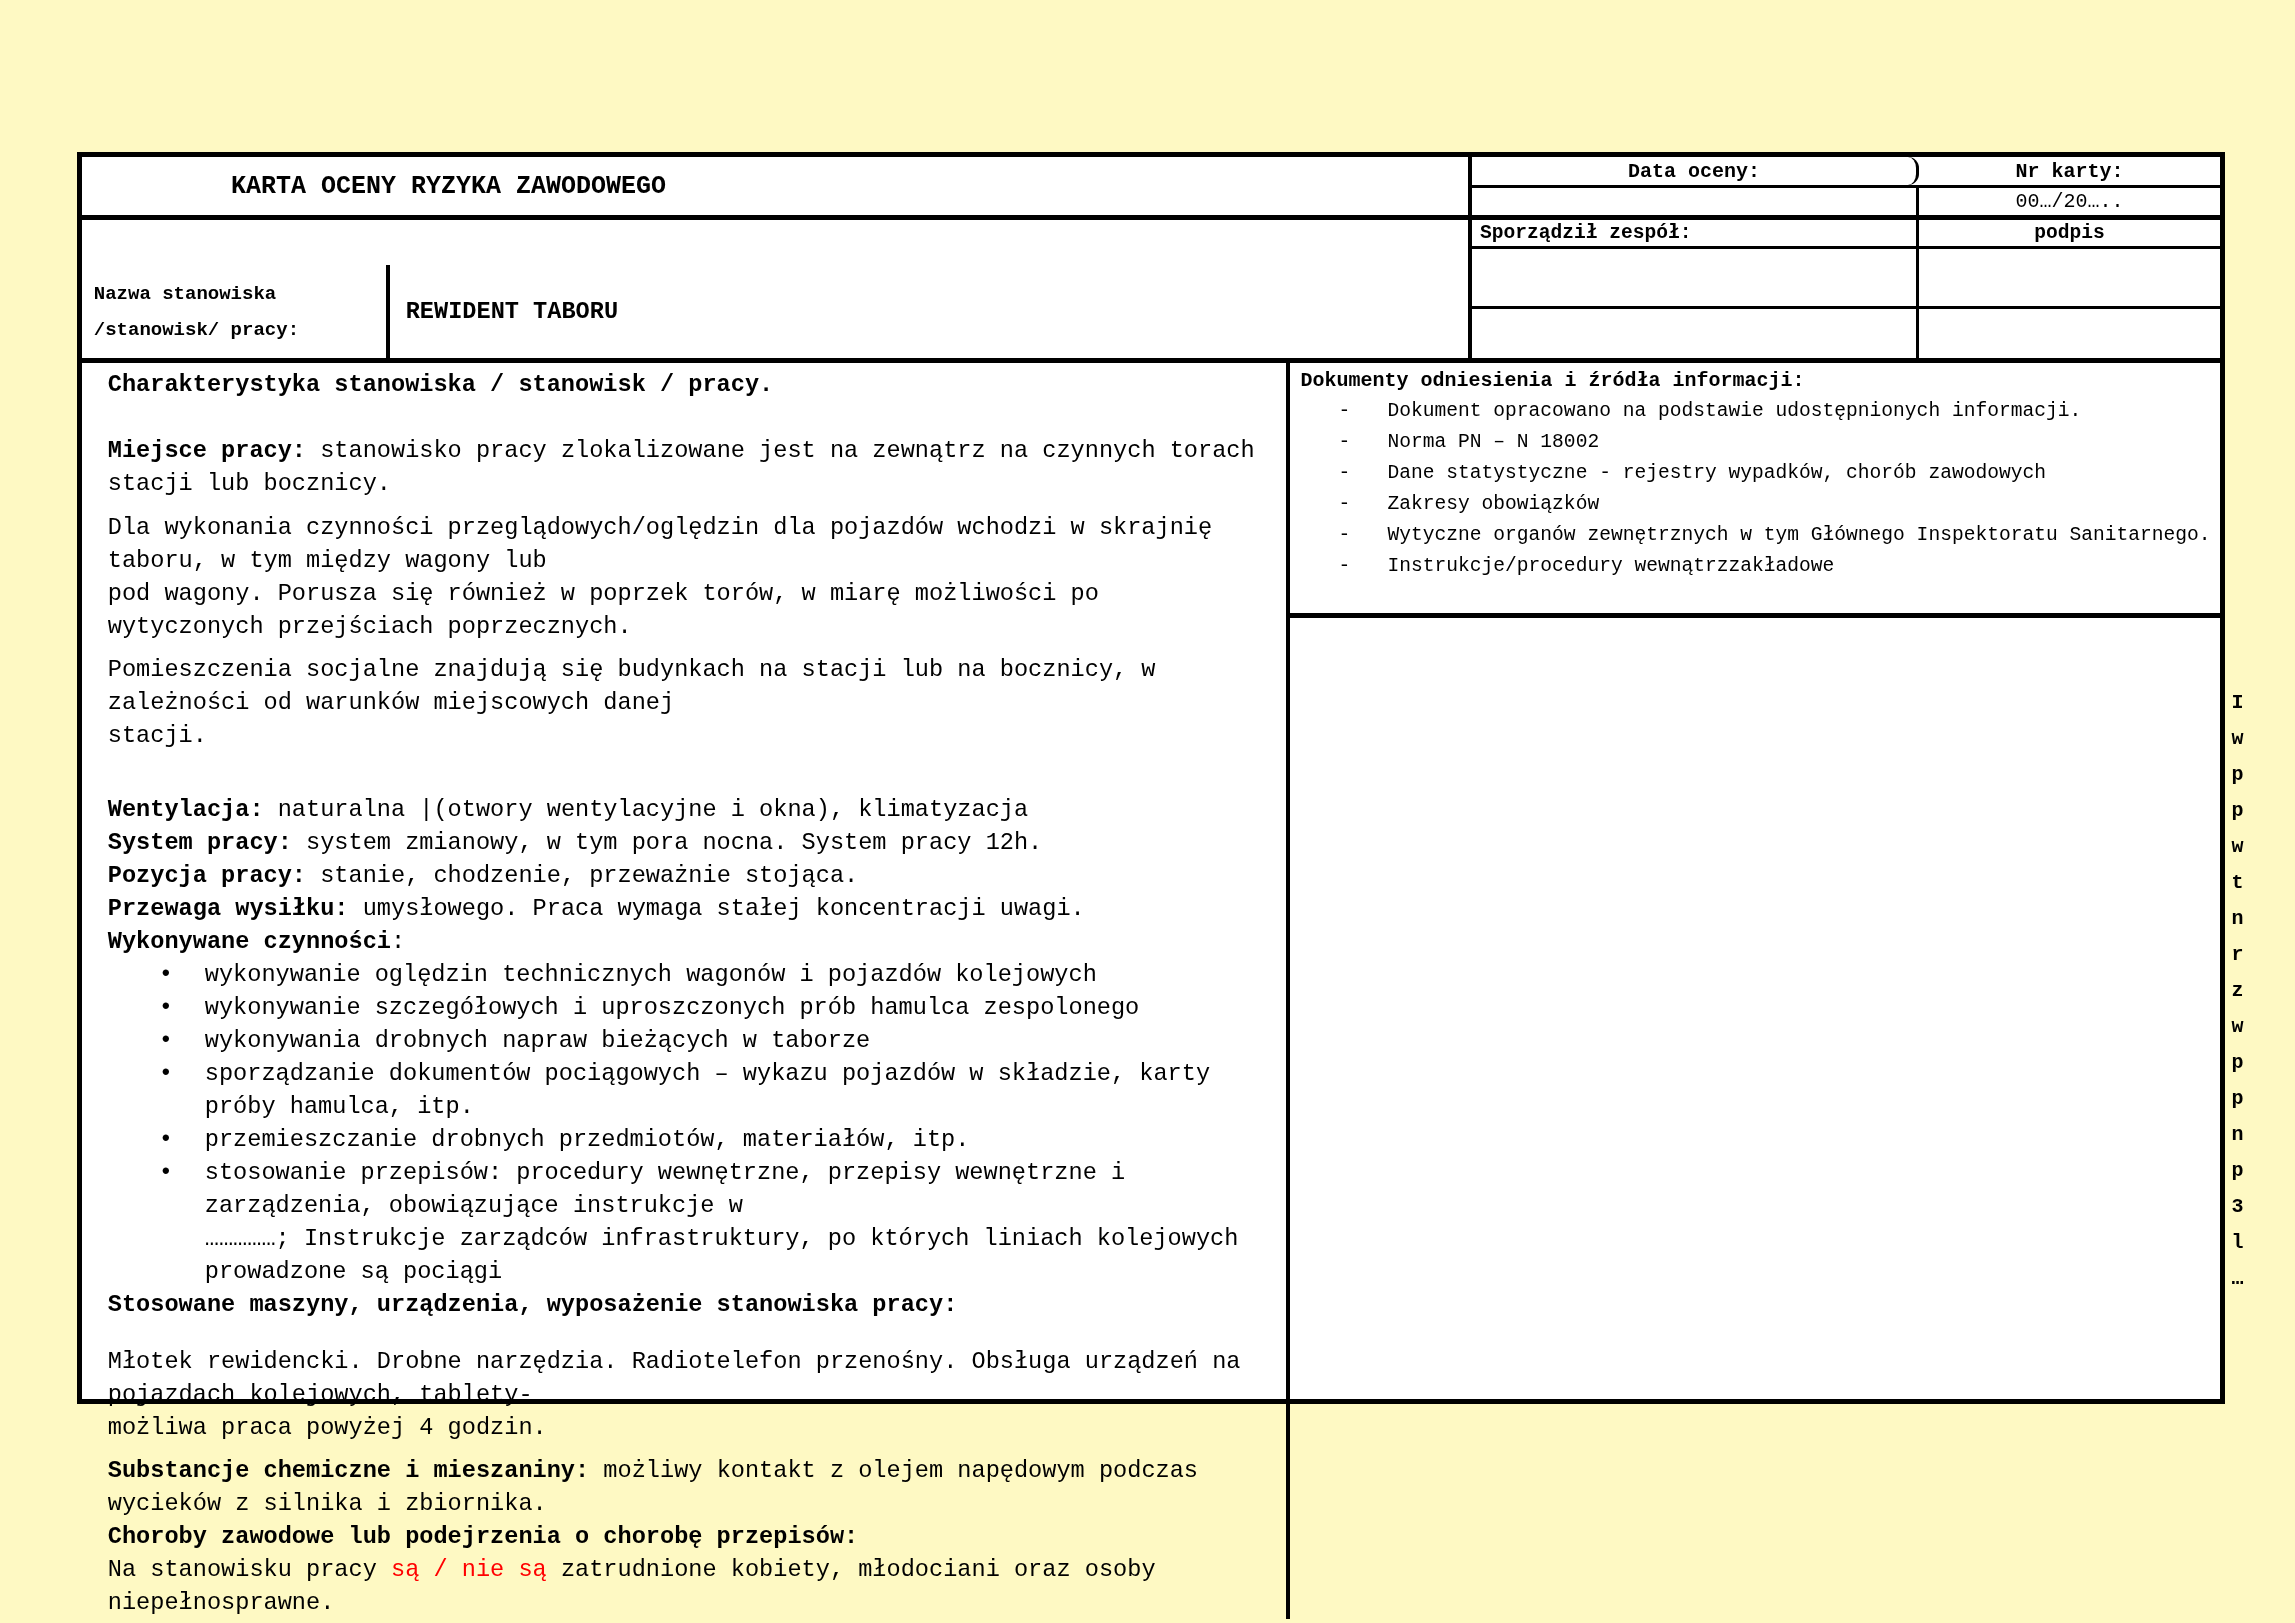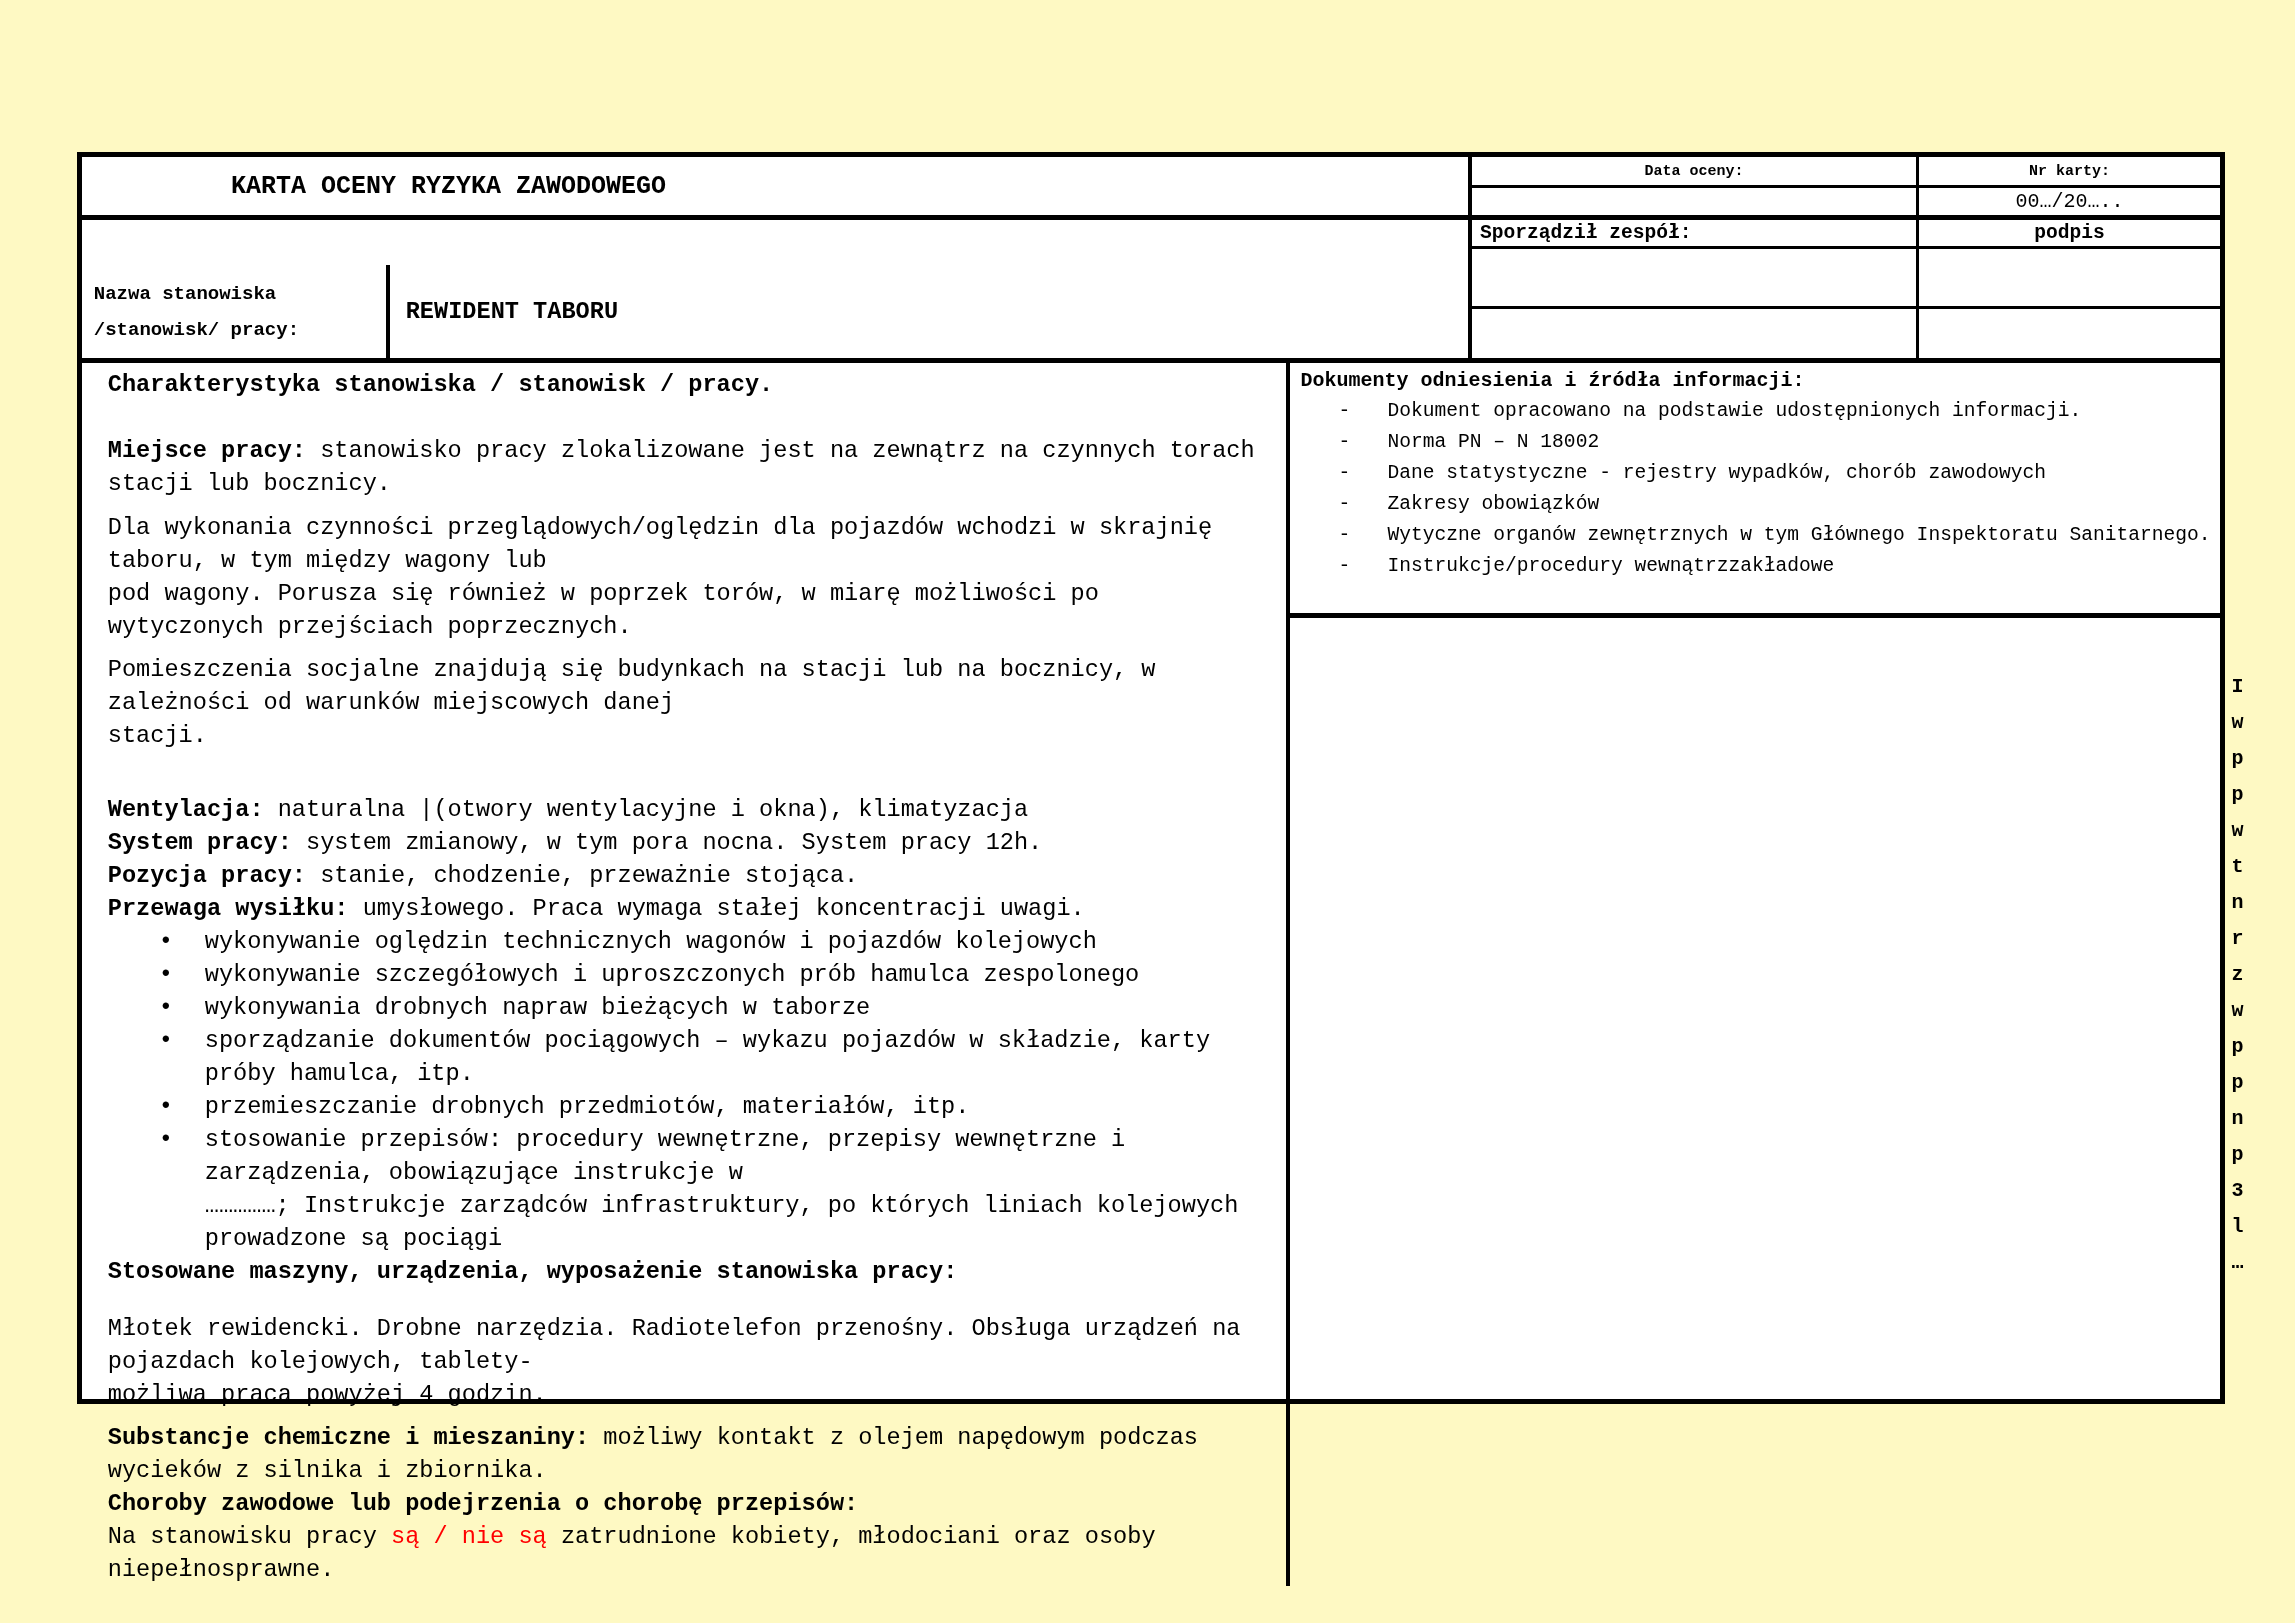--- a/index.html
+++ b/index.html
@@ -58,21 +58,21 @@
   .hrow { display: flex; flex: none; }
   .hrow.r1 { height: 31px; border-bottom: 3.9px solid #000; }
   .hrow.r2 { height: 32px; border-bottom: 5.9px solid #000; }
   .hrow.r3 { height: 29.4px; border-bottom: 3.9px solid #000; }
   .hrow.r4 { height: 60px; border-bottom: 3.9px solid #000; }
   .hrow.r5 { flex: 1; }
   .hcell { overflow: hidden; display: flex; align-items: center; }
   .data-col { width: 447px; flex: none; border-right: 3.9px solid #000; }
   .nr-col { flex: 1; }
   .hc { justify-content: center; text-align: center; }
-  .hdr { font-weight: bold; font-size: 15px; }
+  .hdr { font-weight: bold; font-size: 20px; border-radius: 11px; }
   .val { font-size: 20px; }
   .lbl { font-weight: bold; font-size: 19.6px; padding-left: 7.9px; }
   .sig { font-weight: bold; font-size: 19.6px; }
 
   
   .row-b { flex: 1; display: flex; }
   .cell-character {
     width: 1192px; flex: none;
     border-right: 4.6px solid #000;
     font-size: 23.6px; line-height: 33px;
@@ -159,20 +159,21 @@
         <p class="pre mt-par">Dla wykonania czynności przeglądowych/oględzin dla pojazdów wchodzi w skrajnię taboru, w tym między wagony lub
 pod wagony. Porusza się również w poprzek torów, w miarę możliwości po wytyczonych przejściach poprzecznych.</p>
         <p class="pre mt-par">Pomieszczenia socjalne znajdują się budynkach na stacji lub na bocznicy, w zależności od warunków miejscowych danej
 stacji.</p>
 
         <div class="features">
           <div><span class="bold">Wentylacja:</span><span> naturalna |(otwory wentylacyjne i okna), klimatyzacja</span></div>
           <div><span class="bold">System pracy:</span><span> system zmianowy, w tym pora nocna. System pracy 12h.</span></div>
           <div><span class="bold">Pozycja pracy:</span><span> stanie, chodzenie, przeważnie stojąca.</span></div>
           <div><span class="bold">Przewaga wysiłku:</span><span> umysłowego. Praca wymaga stałej koncentracji uwagi.</span></div>
+          <div><span class="bold">Wykonywane czynności</span><span>:</span></div>
         </div>
 
         <ul class="czynnosci">
           <li class="pre">wykonywanie oględzin technicznych wagonów i pojazdów kolejowych</li>
           <li class="pre">wykonywanie szczegółowych i uproszczonych prób hamulca zespolonego</li>
           <li class="pre">wykonywania drobnych napraw bieżących w taborze</li>
           <li class="pre">sporządzanie dokumentów pociągowych – wykazu pojazdów w składzie, karty próby hamulca, itp.</li>
           <li class="pre">przemieszczanie drobnych przedmiotów, materiałów, itp.</li>
           <li class="pre">stosowanie przepisów: procedury wewnętrzne, przepisy wewnętrzne i zarządzenia, obowiązujące instrukcje w
 ……………; Instrukcje zarządców infrastruktury, po których liniach kolejowych prowadzone są pociągi</li>

